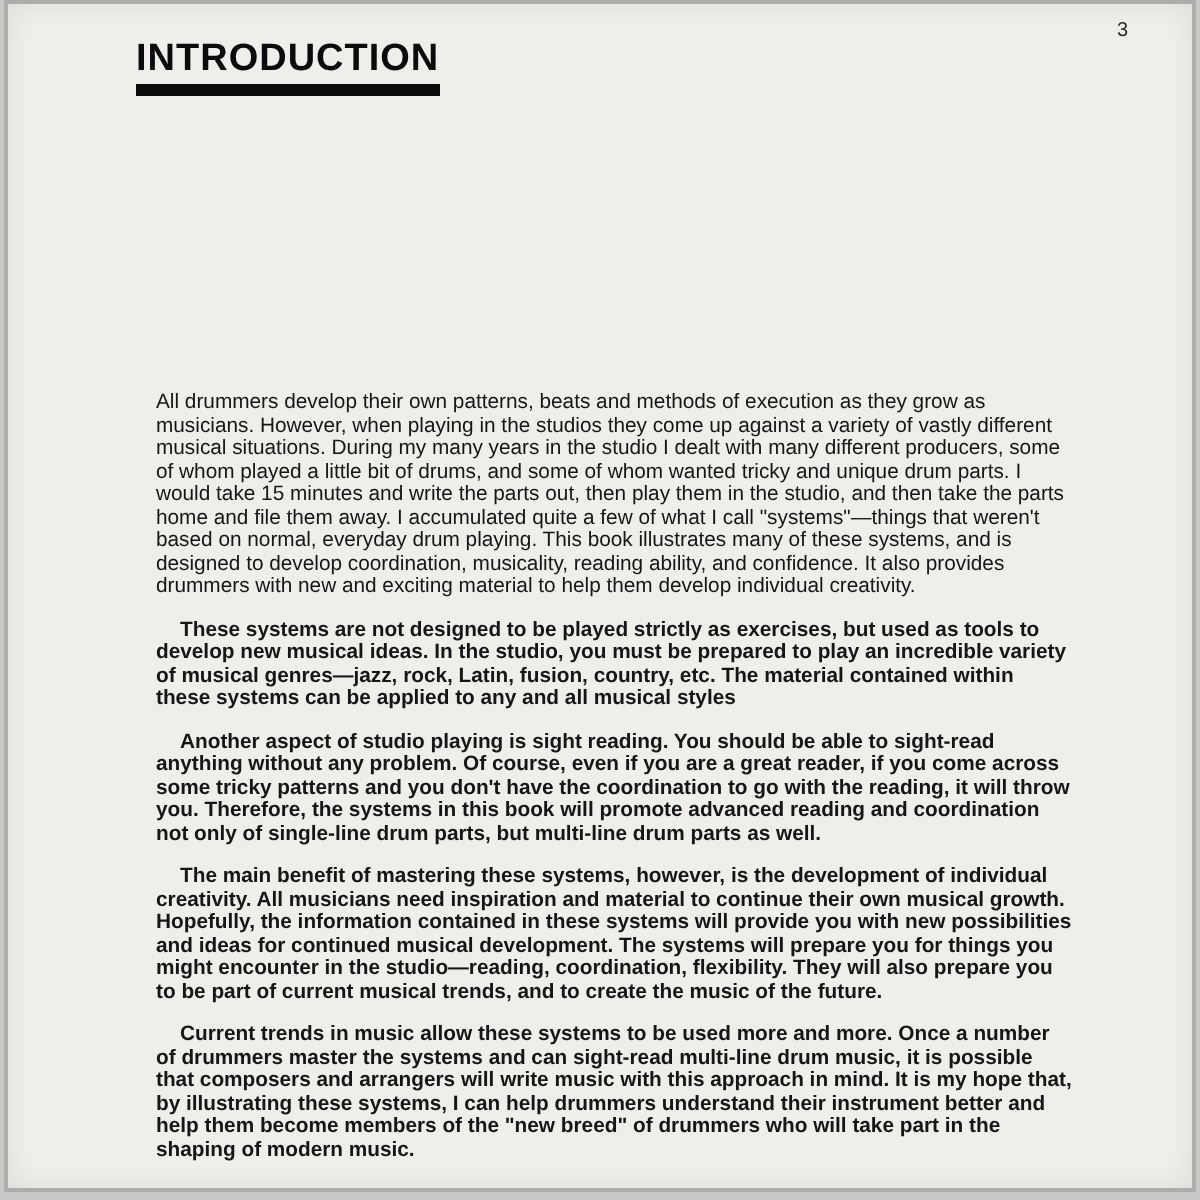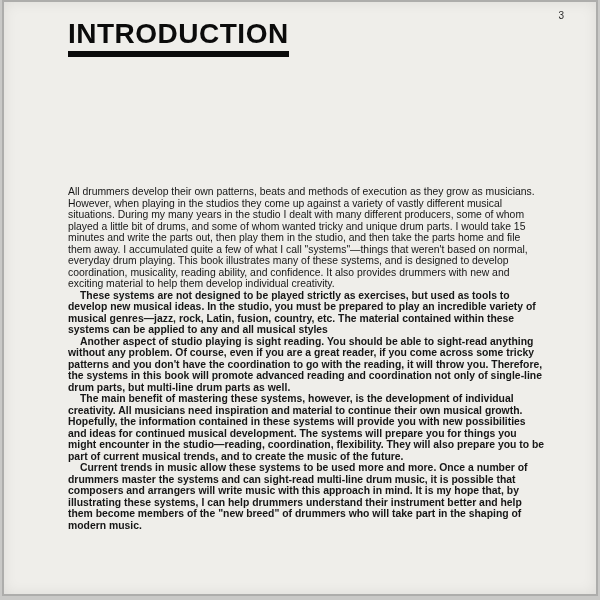--- a/index.html
+++ b/index.html
@@ -27,40 +27,40 @@
     color: #2a2a2a;
   }
   .title-wrap {
     position: absolute;
     top: 18px;
     left: 64px;
   }
   .page-title {
     margin: 0;
     display: inline-block;
-    font-size: 28px;
+    font-size: 19px;
     font-weight: bold;
     letter-spacing: 0.5px;
     color: #0b0b0b;
     padding-bottom: 3px;
     border-bottom: 6px solid #0b0b0b;
     line-height: 1;
   }
   .body-text {
     position: absolute;
     top: 184px;
     left: 64px;
     width: 478px;
     color: #161616;
     font-size: 10.4px;
     line-height: 11.5px;
     text-align: left;
   }
   .body-text p {
-    margin: 0;
+    margin: 10px;
   }
   .body-text p.indent {
     text-indent: 12px;
     font-weight: bold;
   }
 </style>
 </head>
 <body>
 
 <div class="scan">

